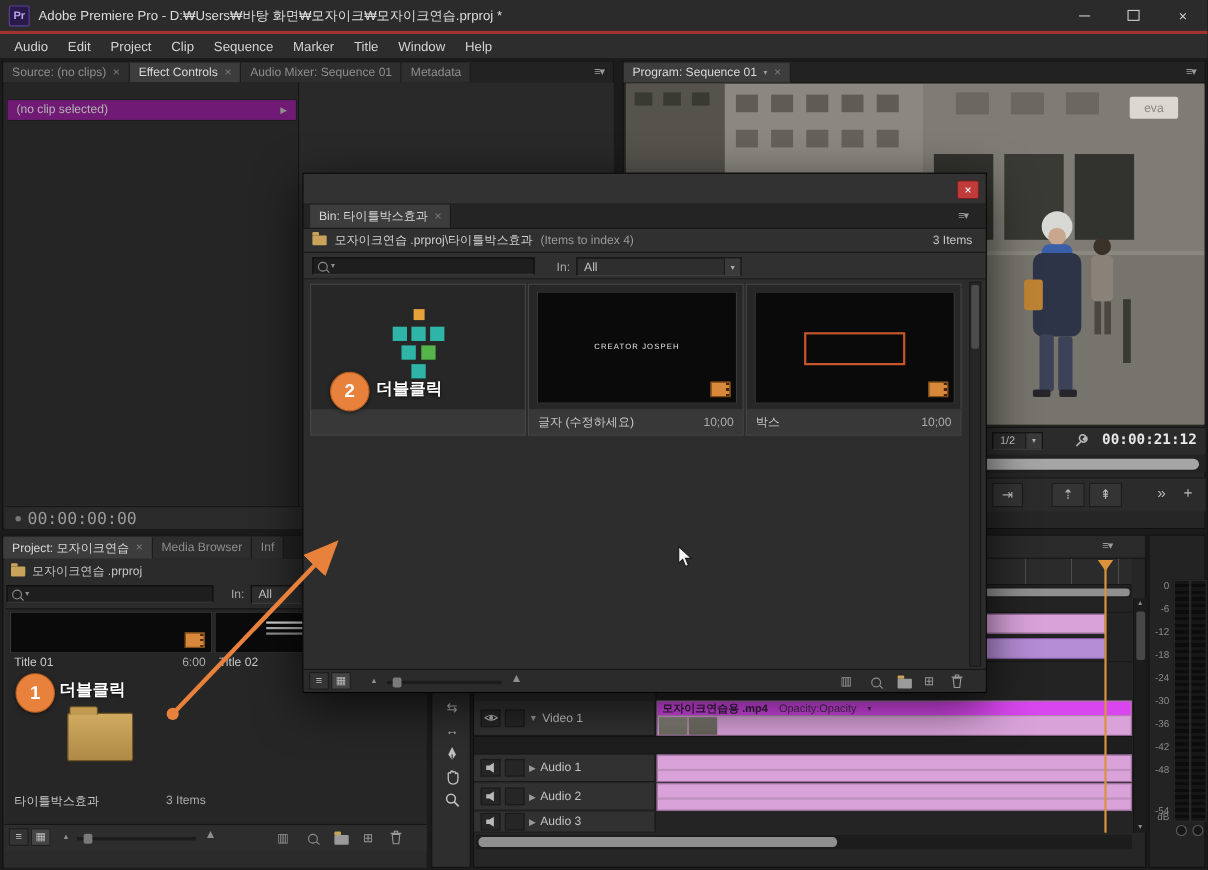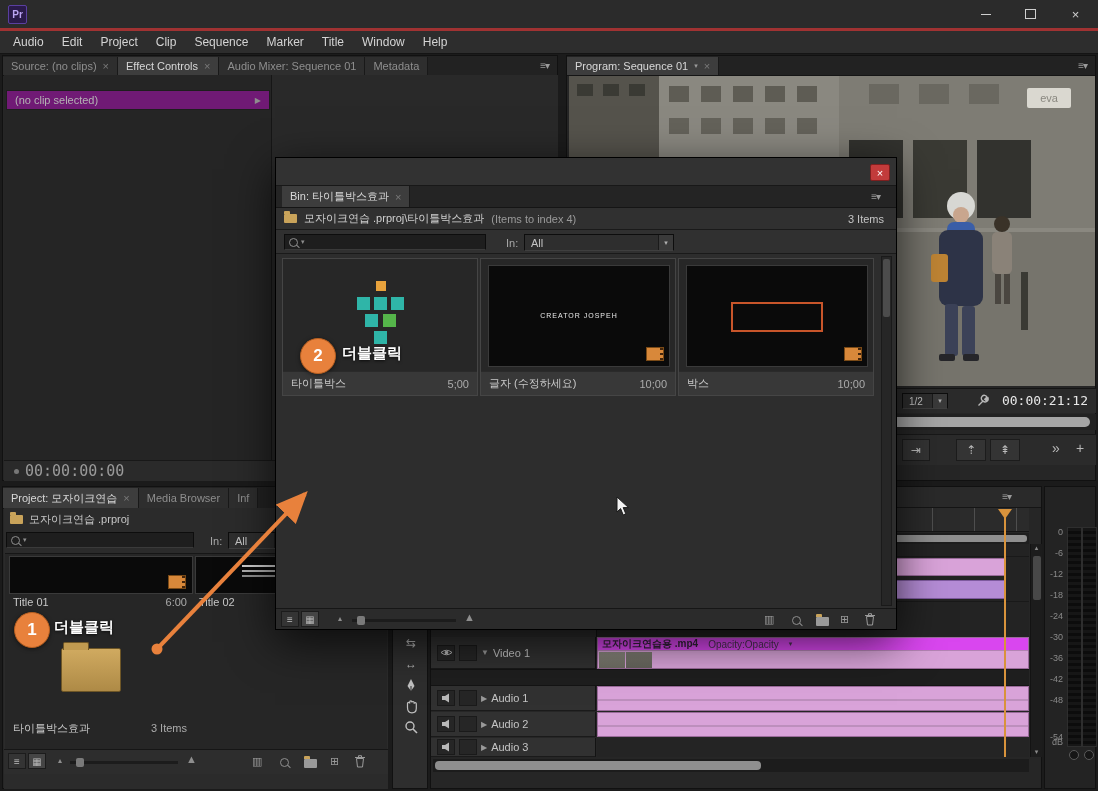--- a/index.html
+++ b/index.html
@@ -61,20 +61,21 @@
   .meterlab{position:absolute;width:18px;text-align:right;font-size:9px;color:#8A8A8A;}
   .toolglyph{width:36px;height:20px;display:flex;align-items:center;justify-content:center;color:#B4B4B4;font-size:12px;}
 </style>
 </head>
 <body>
 
 <div id="app">
 
   <div class="abs titlebar" style="left:0;top:0;width:1098px;height:28px;">
     <div class="appicon">Pr</div>
+    <div class="wtitle">Adobe Premiere Pro - D:₩Users₩바탕 화면₩모자이크₩모자이크연습.prproj *</div>
     <div class="wbtns">
       <div class="wbtn">
           <span class="minglyph"></span>
         </div>
       <div class="wbtn">
           <span class="maxglyph"></span>
         </div>
       <div class="wbtn">×</div>
     </div>
   </div>
@@ -207,21 +208,21 @@
     <div class="abs" style="left:1px;top:332px;width:528px;height:24px;background:#2B2B2B;border-top:1px solid #151515;">
       <div class="dd" style="left:334px;top:4px;width:46px;height:16px;">
         <span style="font-size:10px;">1/2</span>
         <span class="ddarr">▾</span>
       </div>
       <span class="abs" style="left:408px;top:5px;">
         <svg width="14" height="14">
             <path d="M2.5 11.5 L7 7 M7 7 a3 3 0 1 1 4-4 l-2.2 2.2 1 1 L12 4 a3 3 0 0 1 -5 3 Z" stroke="#B8B8B8" fill="none" stroke-width="1.4"></path>
           </svg>
       </span>
-      <span class="tc abs" style="right:8px;top:4px;font-size:13px;color:#E8E8E8;font-weight:normal;">00:00:21:12</span>
+      <span class="tc abs" style="right:8px;top:4px;font-size:13px;color:#E8E8E8;font-weight:bold;">00:00:21:12</span>
     </div>
 
     <div class="abs" style="left:1px;top:358px;width:528px;height:16px;background:#222;">
       <div class="abs" style="left:4px;top:3px;width:518px;height:10px;background:#A5A5A5;border-radius:5px;"></div>
     </div>
 
     <div class="abs" style="left:1px;top:378px;width:528px;height:30px;background:#2B2B2B;border-top:1px solid #181818;">
       <div class="btn abs" style="left:334px;top:4px;width:28px;height:22px;">⇥</div>
       <div class="btn abs" style="left:388px;top:4px;width:30px;height:22px;">⇡</div>
       <div class="btn abs" style="left:422px;top:4px;width:30px;height:22px;">⇞</div>
@@ -500,24 +501,20 @@
           <svg class="abs" style="left:62px;top:22px;" width="72" height="66">
             <rect x="31" y="0" width="10" height="10" fill="#E8A23C"></rect>
             <rect x="12" y="16" width="13" height="13" fill="#2FB5A8"></rect>
             <rect x="29" y="16" width="13" height="13" fill="#2FB5A8"></rect>
             <rect x="46" y="16" width="13" height="13" fill="#2FB5A8"></rect>
             <rect x="20" y="33" width="13" height="13" fill="#2FB5A8"></rect>
             <rect x="38" y="33" width="13" height="13" fill="#55B54A"></rect>
             <rect x="29" y="50" width="13" height="13" fill="#2FB5A8"></rect>
           </svg>
         </div>
-        <div class="cardlabel">
-          <span>타이틀박스</span>
-          <span class="dur">5;00</span>
-        </div>
       </div>
 
       <div class="card" style="left:204px;top:4px;width:196px;height:138px;">
         <div class="cardthumb" style="height:113px;">
           <div class="screen" style="left:7px;top:6px;width:180px;height:100px;">
             <span class="abs" style="left:0;top:46px;width:100%;text-align:center;font-size:7px;letter-spacing:1px;color:#E8E8E8;">CREATOR JOSPEH</span>
             <span class="filmbadge" style="right:5px;bottom:5px;"></span>
           </div>
         </div>
         <div class="cardlabel">

